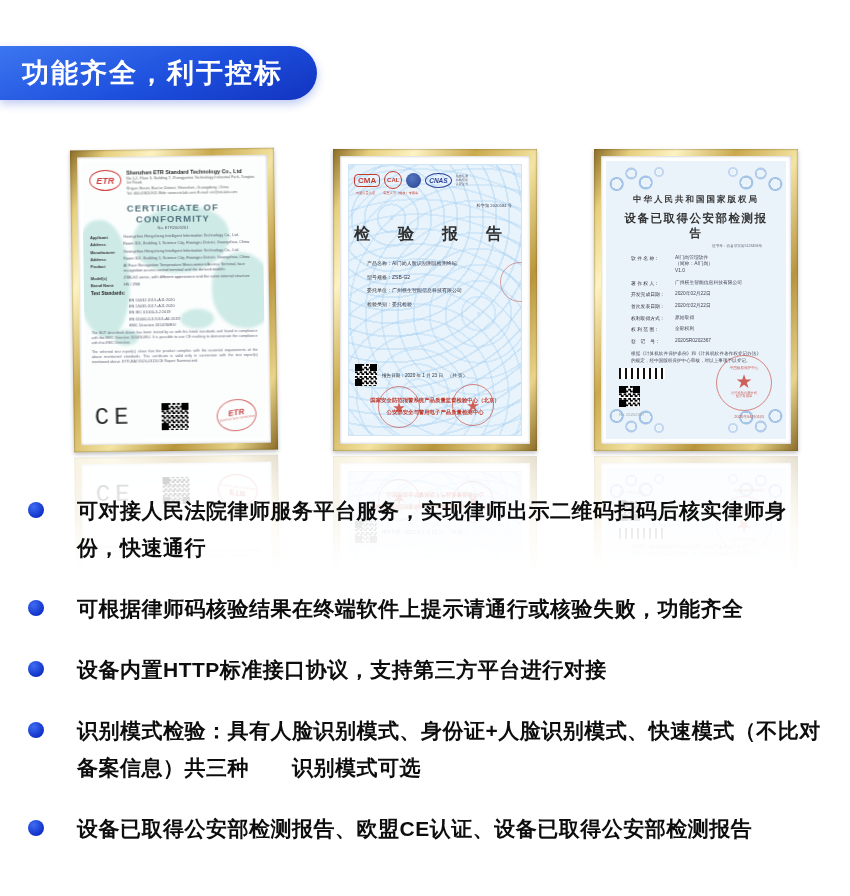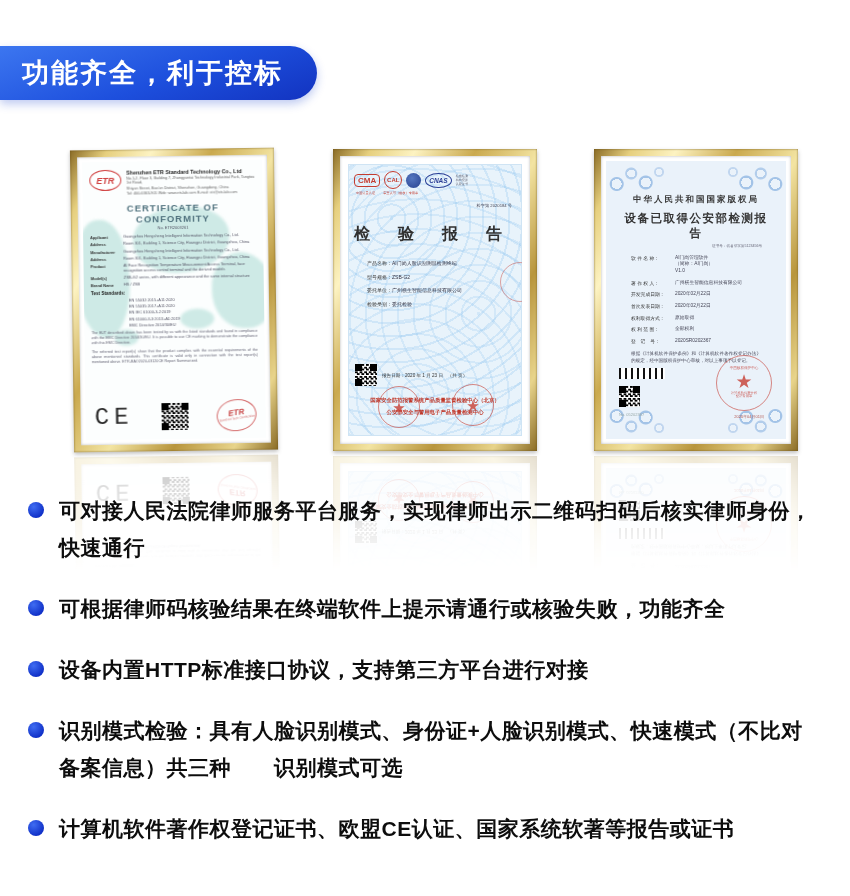--- a/index.html
+++ b/index.html
@@ -125,21 +125,21 @@
   .c3-serial{position:absolute;left:13px;bottom:22px;font-size:4px;color:#9aa;}
   .c3-stamp{right:14px;bottom:28px;width:54px;height:54px;flex-direction:column;gap:1px;border-width:1.8px;}
   .c3-stamp .ring-top{font-size:3.6px;line-height:1;}
   .c3-stamp .star{font-size:19px;}
   .c3-stamp .ring-bottom{font-size:3.3px;line-height:1.1;text-align:center;white-space:pre-line;}
   .c3-stamp-date{position:absolute;right:22px;bottom:20px;font-size:4px;color:rgba(170,60,50,.85);}
 
   
   .features{position:absolute;top:468px;left:0;width:850px;padding:0 28px;box-sizing:border-box;
             list-style:none;margin:0;}
-  .feature{display:flex;gap:15px;margin-bottom:24px;}
+  .feature{display:flex;gap:33px;margin-bottom:24px;}
   .feature .dot{width:16px;height:16px;border-radius:50%;flex-shrink:0;margin-top:10px;
                 background:radial-gradient(circle at 35% 30%,#3f6cf2,#0e2ec6 75%);}
   .feature .txt{font-size:21px;font-weight:700;color:#0d0d0d;line-height:37px;letter-spacing:.5px;max-width:775px;}
 </style>
 </head>
 <body>
 
 <div class="page">
 
   <div class="banner">
@@ -362,17 +362,17 @@
     <li class="feature">
       <span class="dot"></span>
       <span class="txt">设备内置HTTP标准接口协议，支持第三方平台进行对接</span>
     </li>
     <li class="feature">
       <span class="dot"></span>
       <span class="txt">识别模式检验：具有人脸识别模式、身份证+人脸识别模式、快速模式（不比对备案信息）共三种　　识别模式可选</span>
     </li>
     <li class="feature">
       <span class="dot"></span>
-      <span class="txt">计算机软件著作权登记证书、欧盟CE认证、国家系统软著等报告或证书</span>
+      <span class="txt">设备已取得公安部检测报告、欧盟CE认证、设备已取得公安部检测报告</span>
     </li>
   </ul>
 
 </div>
 
 </body></html>

